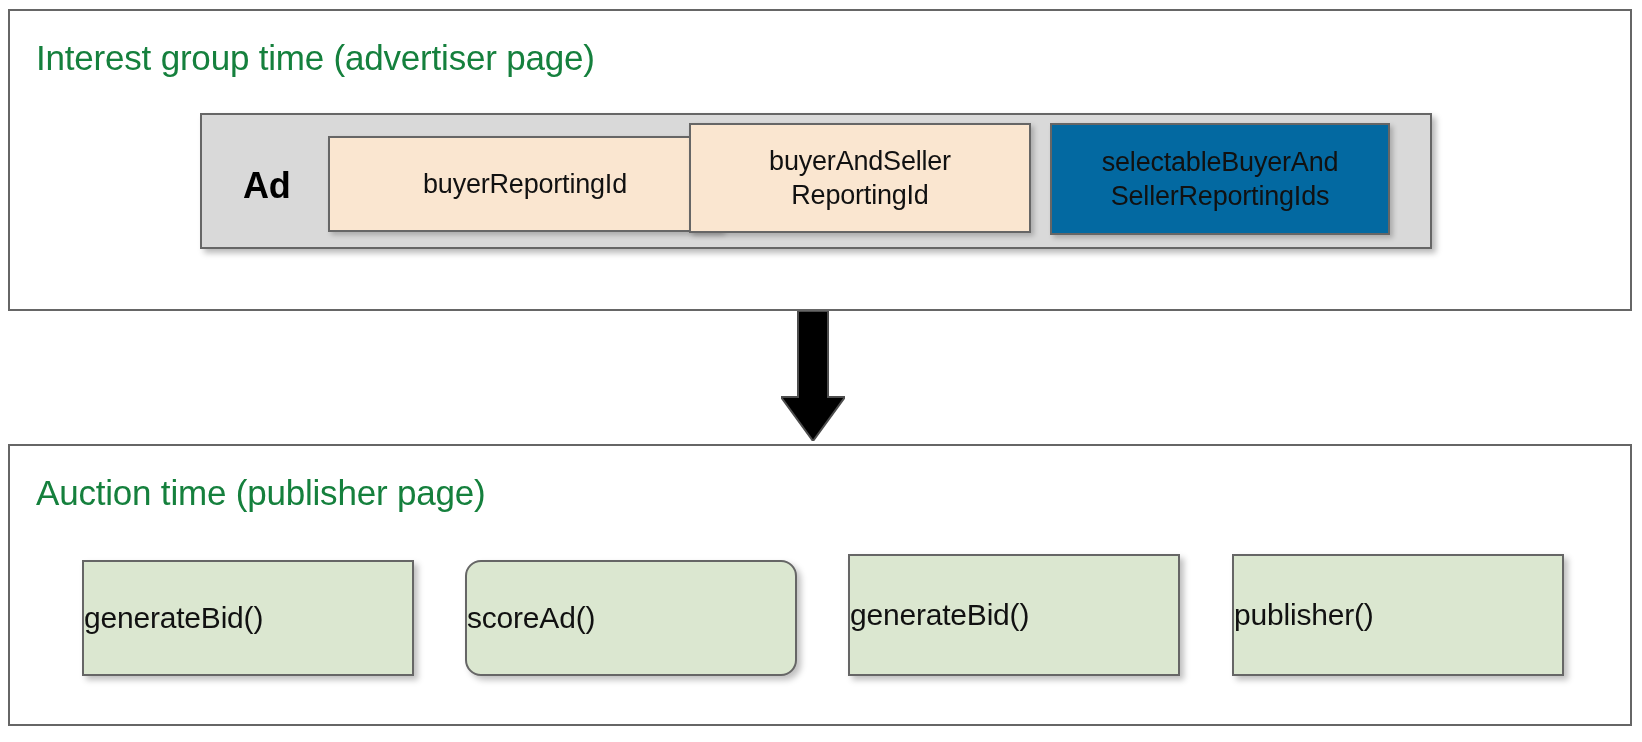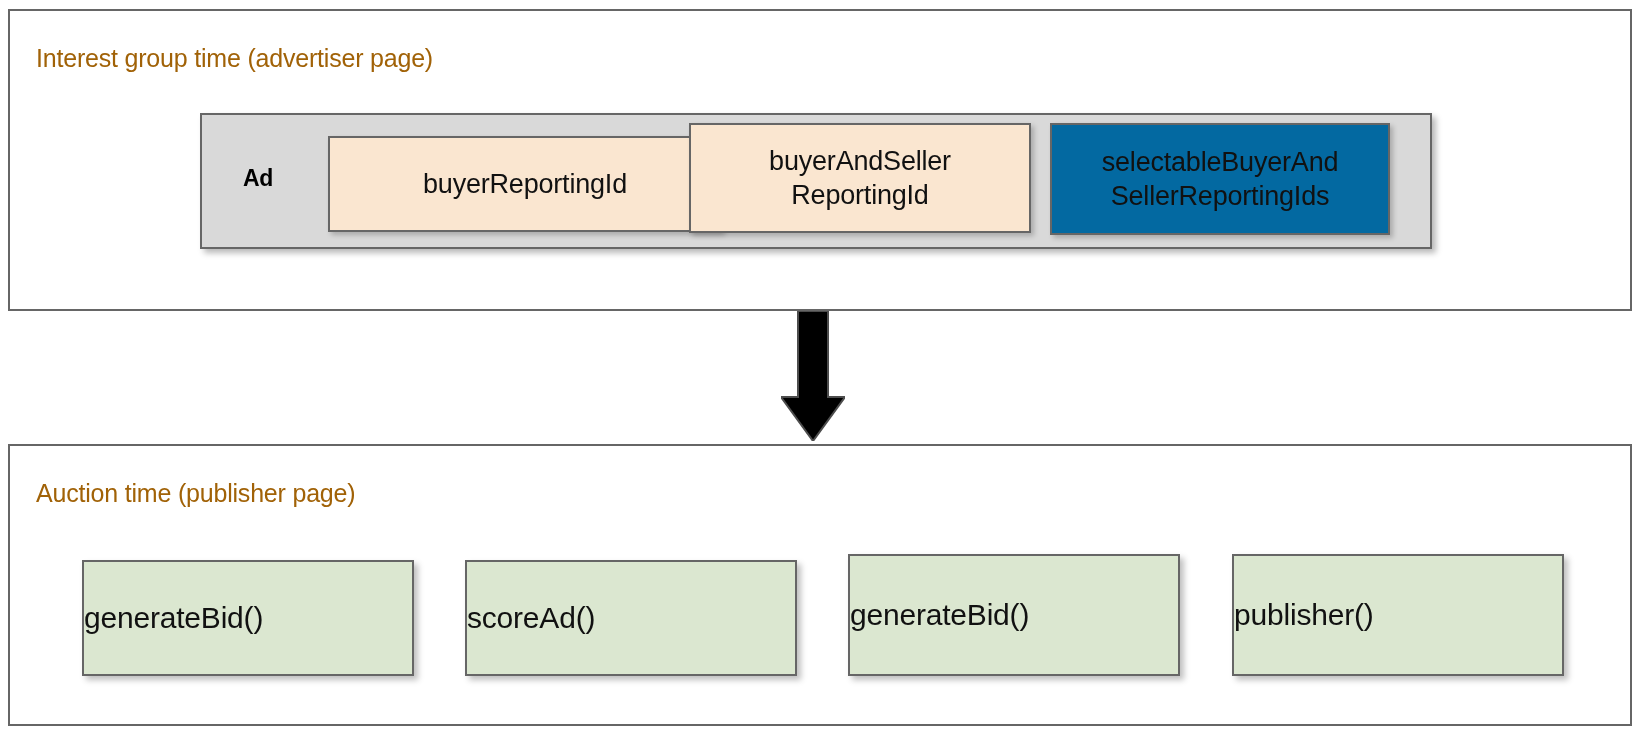--- a/index.html
+++ b/index.html
@@ -24,23 +24,23 @@
 
   
   .panel {
     position: absolute;
     background: #ffffff;
     border: 2px solid #666666;
     box-sizing: border-box;
   }
   .panel-title {
     position: absolute;
-    font-size: 25px;
+    font-size: 35px;
     line-height: 38px;
-    color: #a16207;
+    color: #15803d;
     white-space: nowrap;
     letter-spacing: -0.2px;
   }
 
   #panel-advertiser {
     left: 8px;
     top: 9px;
     width: 1624px;
     height: 302px;
   }
@@ -70,21 +70,21 @@
     height: 136px;
     background: #d9d9d9;
     border: 2px solid #666666;
     box-sizing: border-box;
     box-shadow: 4px 4px 6px rgba(0,0,0,0.28);
   }
   #ad-label {
     position: absolute;
     left: 243px;
     top: 165px;
-    font-size: 23px;
+    font-size: 36px;
     font-weight: bold;
     color: #000000;
     letter-spacing: -0.3px;
   }
 
   
   .id-box {
     position: absolute;
     border: 2px solid #666666;
     box-sizing: border-box;
@@ -148,20 +148,21 @@
     left: 82px;
     top: 560px;
     width: 332px;
     height: 116px;
   }
   #fn-score-ad {
     left: 465px;
     top: 560px;
     width: 332px;
     height: 116px;
+    border-radius: 16px;
   }
   #fn-report-result {
     left: 848px;
     top: 554px;
     width: 332px;
     height: 122px;
   }
   #fn-report-win {
     left: 1232px;
     top: 554px;

